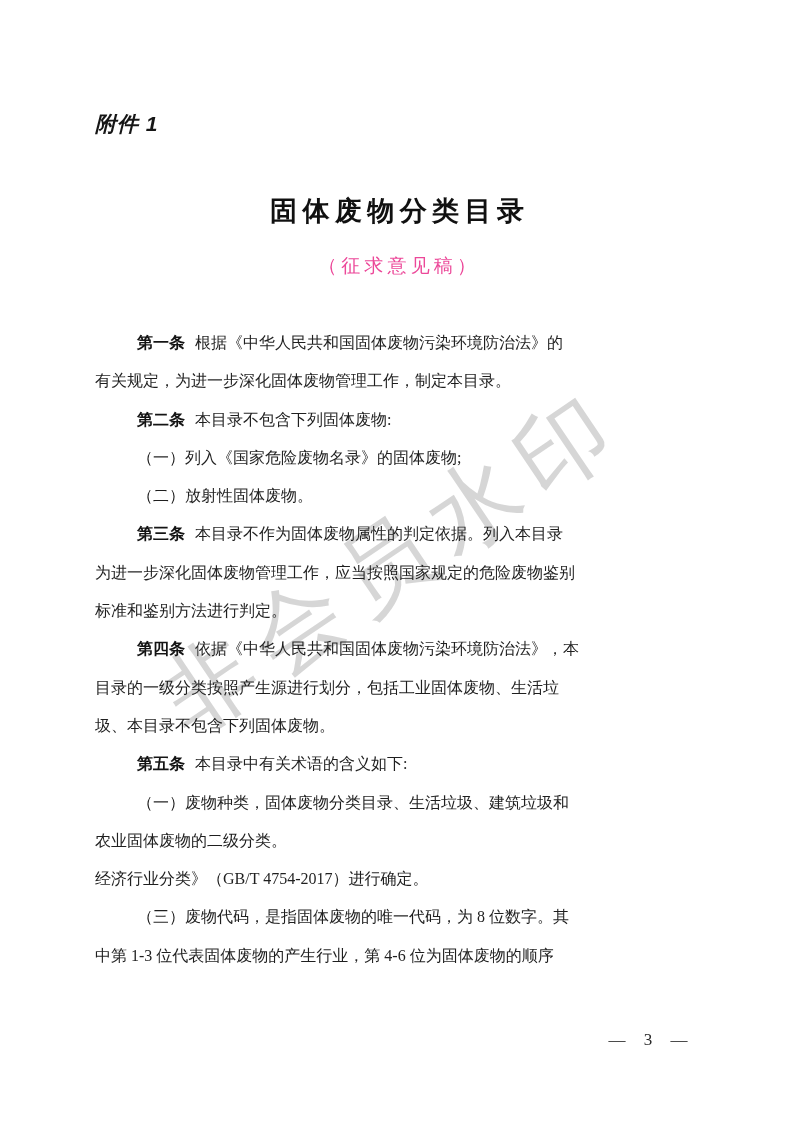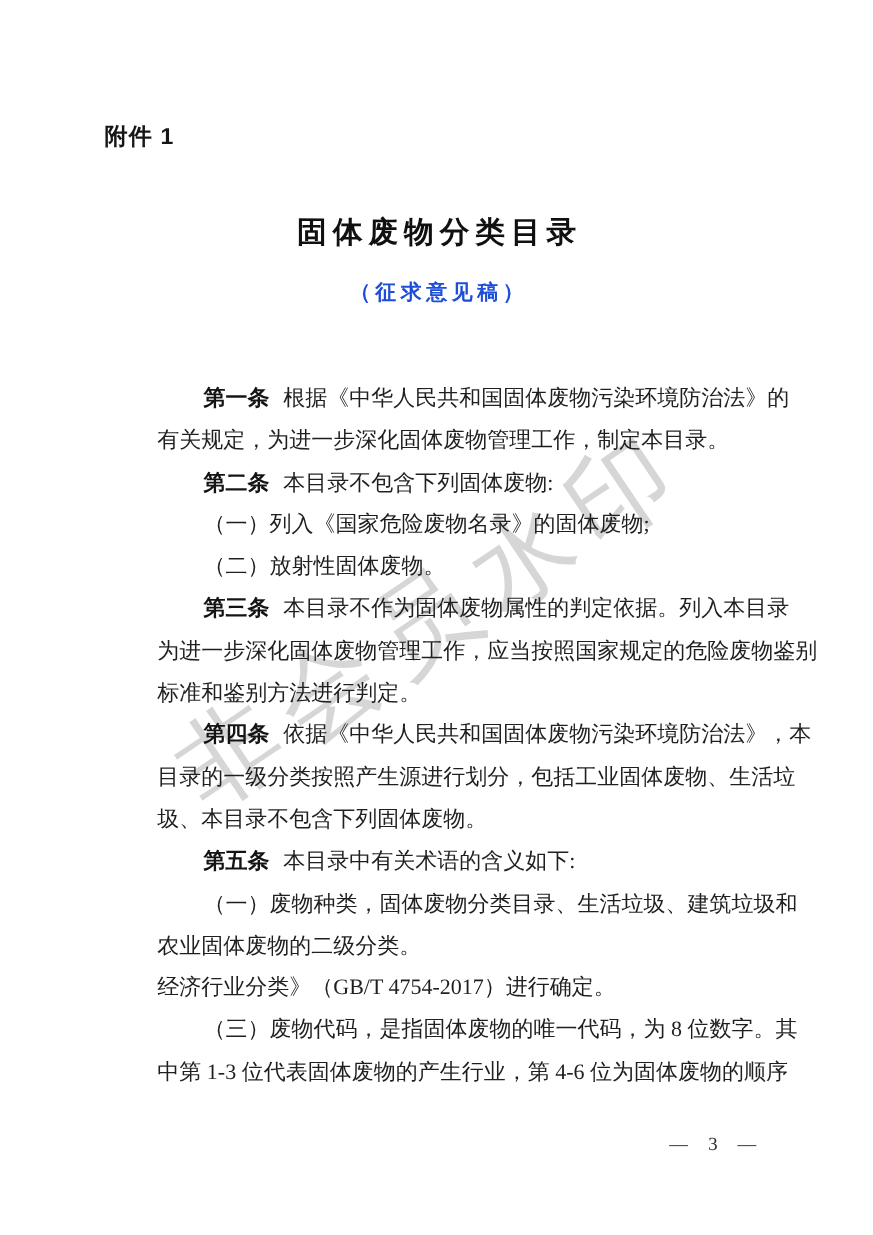--- a/index.html
+++ b/index.html
@@ -15,20 +15,21 @@
   }
   .annex-label {
     position: absolute;
     left: 95px;
     top: 110px;
     font-size: 21px;
     font-weight: 700;
     font-family: "Liberation Sans", sans-serif;
     color: #161616;
     letter-spacing: 1px;
+    font-style: italic;
   }
   .doc-title {
     position: absolute;
     left: 0;
     right: 0;
     top: 193px;
     text-align: center;
     font-size: 27px;
     font-weight: 700;
     font-family: "Liberation Sans", sans-serif;
@@ -36,33 +37,31 @@
     letter-spacing: 0.2em;
     text-indent: 0.2em; 
   }
   .doc-subtitle {
     position: absolute;
     left: 0;
     right: 0;
     top: 253px;
     text-align: center;
     font-size: 19px;
-    color: #1d4ed8;
+    color: #ec4899;
     letter-spacing: 0.22em;
     text-indent: 0.22em;
-    font-weight: bold;
   }
   .body-text {
     position: absolute;
     left: 95px;
-    top: 343px;
+    top: 324px;
     width: 612px;
-    font-size: 20px;
+    font-size: 16px;
     line-height: 38.3px;
-    margin-left: 48px;
   }
   .line { white-space: nowrap; }
   .line.indent { padding-left: 42px; }
   .lead {
     font-weight: 700;
     font-family: "Liberation Sans", sans-serif;
     color: #141414;
     margin-right: 0.62em;
   }
   .watermark {

